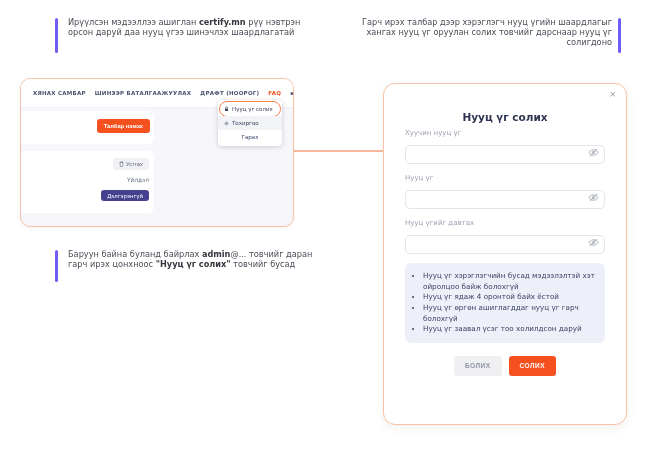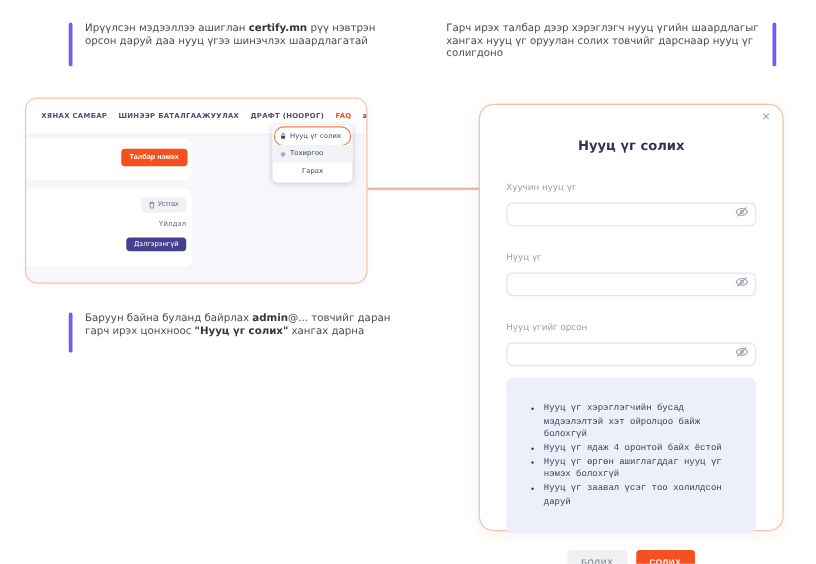--- a/index.html
+++ b/index.html
@@ -6,21 +6,21 @@
   html,body { width:653px; height:451px; background:#ffffff;
     font-family:"DejaVu Sans","Liberation Sans",sans-serif; overflow:hidden; }
   .stage { position:relative; width:653px; height:451px; background:#fff; }
 
   
   .ann-bar { position:absolute; width:3px; background:#6e5ef6; border-radius:1.5px; }
   .ann { position:absolute; font-size:8.2px; line-height:1.24; color:#4b4b57; }
   .ann b { font-weight:700; color:#35353f; }
   .ann-tl { left:68px; top:17px; width:240px; }
   .bar-tl { left:55px; top:18px; height:35px; }
-  .ann-tr { right:41px; top:17px; width:255px; }
+  .ann-tr { right:41px; top:17px; width:255px; text-align:right; }
   .bar-tr { left:618px; top:18px; height:35px; }
   .ann-bl { left:68px; top:249px; width:248px; }
   .bar-bl { left:55px; top:250px; height:32px; }
 
   
   .app-panel { position:absolute; left:20px; top:78px; width:274px; height:149px;
     border:1.5px solid #f6c1a7; border-radius:10px; background:#f7f7fb; overflow:hidden;
     box-shadow:0 1px 4px rgba(120,80,60,.05); }
   .app-nav { height:29px; background:#fff; border-bottom:1px solid #f0f0f5;
     display:flex; align-items:center; padding:0 12px; gap:9px;
@@ -57,50 +57,50 @@
 
   
   .modal { position:absolute; left:383px; top:83px; width:244px; height:342px;
     background:#fff; border:1.5px solid #f6c1a7; border-radius:12px;
     box-shadow:0 3px 10px rgba(120,90,70,.08); }
   .modal-close { position:absolute; top:5px; right:10px; font-size:11px; color:#9ba1ab;
     background:none; border:none; line-height:1; cursor:pointer; }
   .modal-title { margin-top:27px; text-align:center; font-size:10.5px; font-weight:700;
     color:#2f3550; }
   .modal-body { margin:0 21px; }
-  .field-label { margin-top:24px; font-size:7px; color:#9aa0b0; }
-  .field-label.first { margin-top:23px; }
+  .field-label { margin-top:13px; font-size:7px; color:#9aa0b0; }
+  .field-label.first { margin-top:6px; }
   .input-wrap { position:relative; margin-top:5px; height:19px; }
   .pw-input { width:100%; height:19px; border:1px solid #e3e4ec; border-radius:5px;
     padding:0 24px 0 8px; font-size:8px; color:#3d4466; background:#fff; outline:none; }
   .eye-btn { position:absolute; right:6px; top:4.5px; width:11px; height:11px;
     background:none; border:none; padding:0; display:flex; cursor:pointer; }
   .rules-box { margin-top:12px; background:#edeff9; border-radius:6px;
     padding:8px 8px 8px 5px; }
-  .rules-box ul { margin:12px; padding-left:13px;font-family:Liberation Mono, monospace; }
+  .rules-box ul { margin:0; padding-left:13px; }
   .rules-box li { font-size:7.2px; line-height:1.48; color:#3c4263; }
   .modal-buttons { margin-top:13px; display:flex; justify-content:center; gap:7px; }
   .btn { border:none; border-radius:3px; font-size:6.5px; font-weight:700;
     letter-spacing:.5px; padding:6.5px 11px; cursor:pointer; }
   .btn-cancel { background:#f0f0f3; color:#8c93a0; }
   .btn-submit { background:#f4511e; color:#ffffff; }
 </style>
 </head>
 <body>
 
 <div class="stage">
 
   <div class="ann-bar bar-tl"></div>
   <div class="ann ann-tl"><span>Ирүүлсэн мэдээллээ ашиглан </span><b>certify.mn</b><span> рүү нэвтрэн орсон даруй даа нууц үгээ шинэчлэх шаардлагатай</span></div>
 
   <div class="ann-bar bar-tr"></div>
   <div class="ann ann-tr"><span>Гарч ирэх талбар дээр хэрэглэгч нууц үгийн шаардлагыг хангах нууц үг оруулан солих товчийг дарснаар нууц үг солигдоно</span></div>
 
   <div class="ann-bar bar-bl"></div>
-  <div class="ann ann-bl"><span>Баруун байна буланд байрлах </span><b>admin</b><span>@... товчийг даран гарч ирэх цонхноос </span><b>"Нууц үг солих"</b><span> хангах дарна</span></div>
+  <div class="ann ann-bl"><span>Баруун байна буланд байрлах </span><b>admin</b><span>@... товчийг даран гарч ирэх цонхноос </span><b>"Нууц үг солих"</b><span> товчийг бусад</span></div>
 
   <div class="connector"></div>
 
   <div class="app-panel">
     <div class="app-nav">
       <span class="nav-item">ХЯНАХ САМБАР</span>
       <span class="nav-item">ШИНЭЭР БАТАЛГААЖУУЛАХ</span>
       <span class="nav-item">ДРАФТ (НООРОГ)</span>
       <span class="nav-item nav-faq">FAQ</span>
       <span class="nav-account">
@@ -173,37 +173,37 @@
         <input class="pw-input" type="password" style="">
         <button class="eye-btn">
           <svg width="11" height="11" viewBox="0 0 24 24" fill="none" stroke="#9aa3ad" stroke-width="1.8">
               <path d="M2 12s3.5-6 10-6 10 6 10 6-3.5 6-10 6-10-6-10-6z"></path>
               <circle cx="12" cy="12" r="2.6"></circle>
               <path d="M4 20L20 4"></path>
             </svg>
         </button>
       </div>
 
-      <div class="field-label">Нууц үгийг орсон</div>
+      <div class="field-label">Нууц үгийг давтах</div>
       <div class="input-wrap">
         <input class="pw-input" type="password" style="">
         <button class="eye-btn">
           <svg width="11" height="11" viewBox="0 0 24 24" fill="none" stroke="#9aa3ad" stroke-width="1.8">
               <path d="M2 12s3.5-6 10-6 10 6 10 6-3.5 6-10 6-10-6-10-6z"></path>
               <circle cx="12" cy="12" r="2.6"></circle>
               <path d="M4 20L20 4"></path>
             </svg>
         </button>
       </div>
 
       <div class="rules-box">
         <ul>
           <li>Нууц үг хэрэглэгчийн бусад мэдээлэлтэй хэт ойролцоо байж болохгүй</li>
           <li>Нууц үг ядаж 4 оронтой байх ёстой</li>
-          <li>Нууц үг өргөн ашиглагддаг нууц үг нэмэх болохгүй</li>
+          <li>Нууц үг өргөн ашиглагддаг нууц үг гарч болохгүй</li>
           <li>Нууц үг заавал үсэг тоо холилдсон даруй</li>
         </ul>
       </div>
 
       <div class="modal-buttons">
         <button class="btn btn-cancel">БОЛИХ</button>
         <button class="btn btn-submit">СОЛИХ</button>
       </div>
     </div>
   </div>

